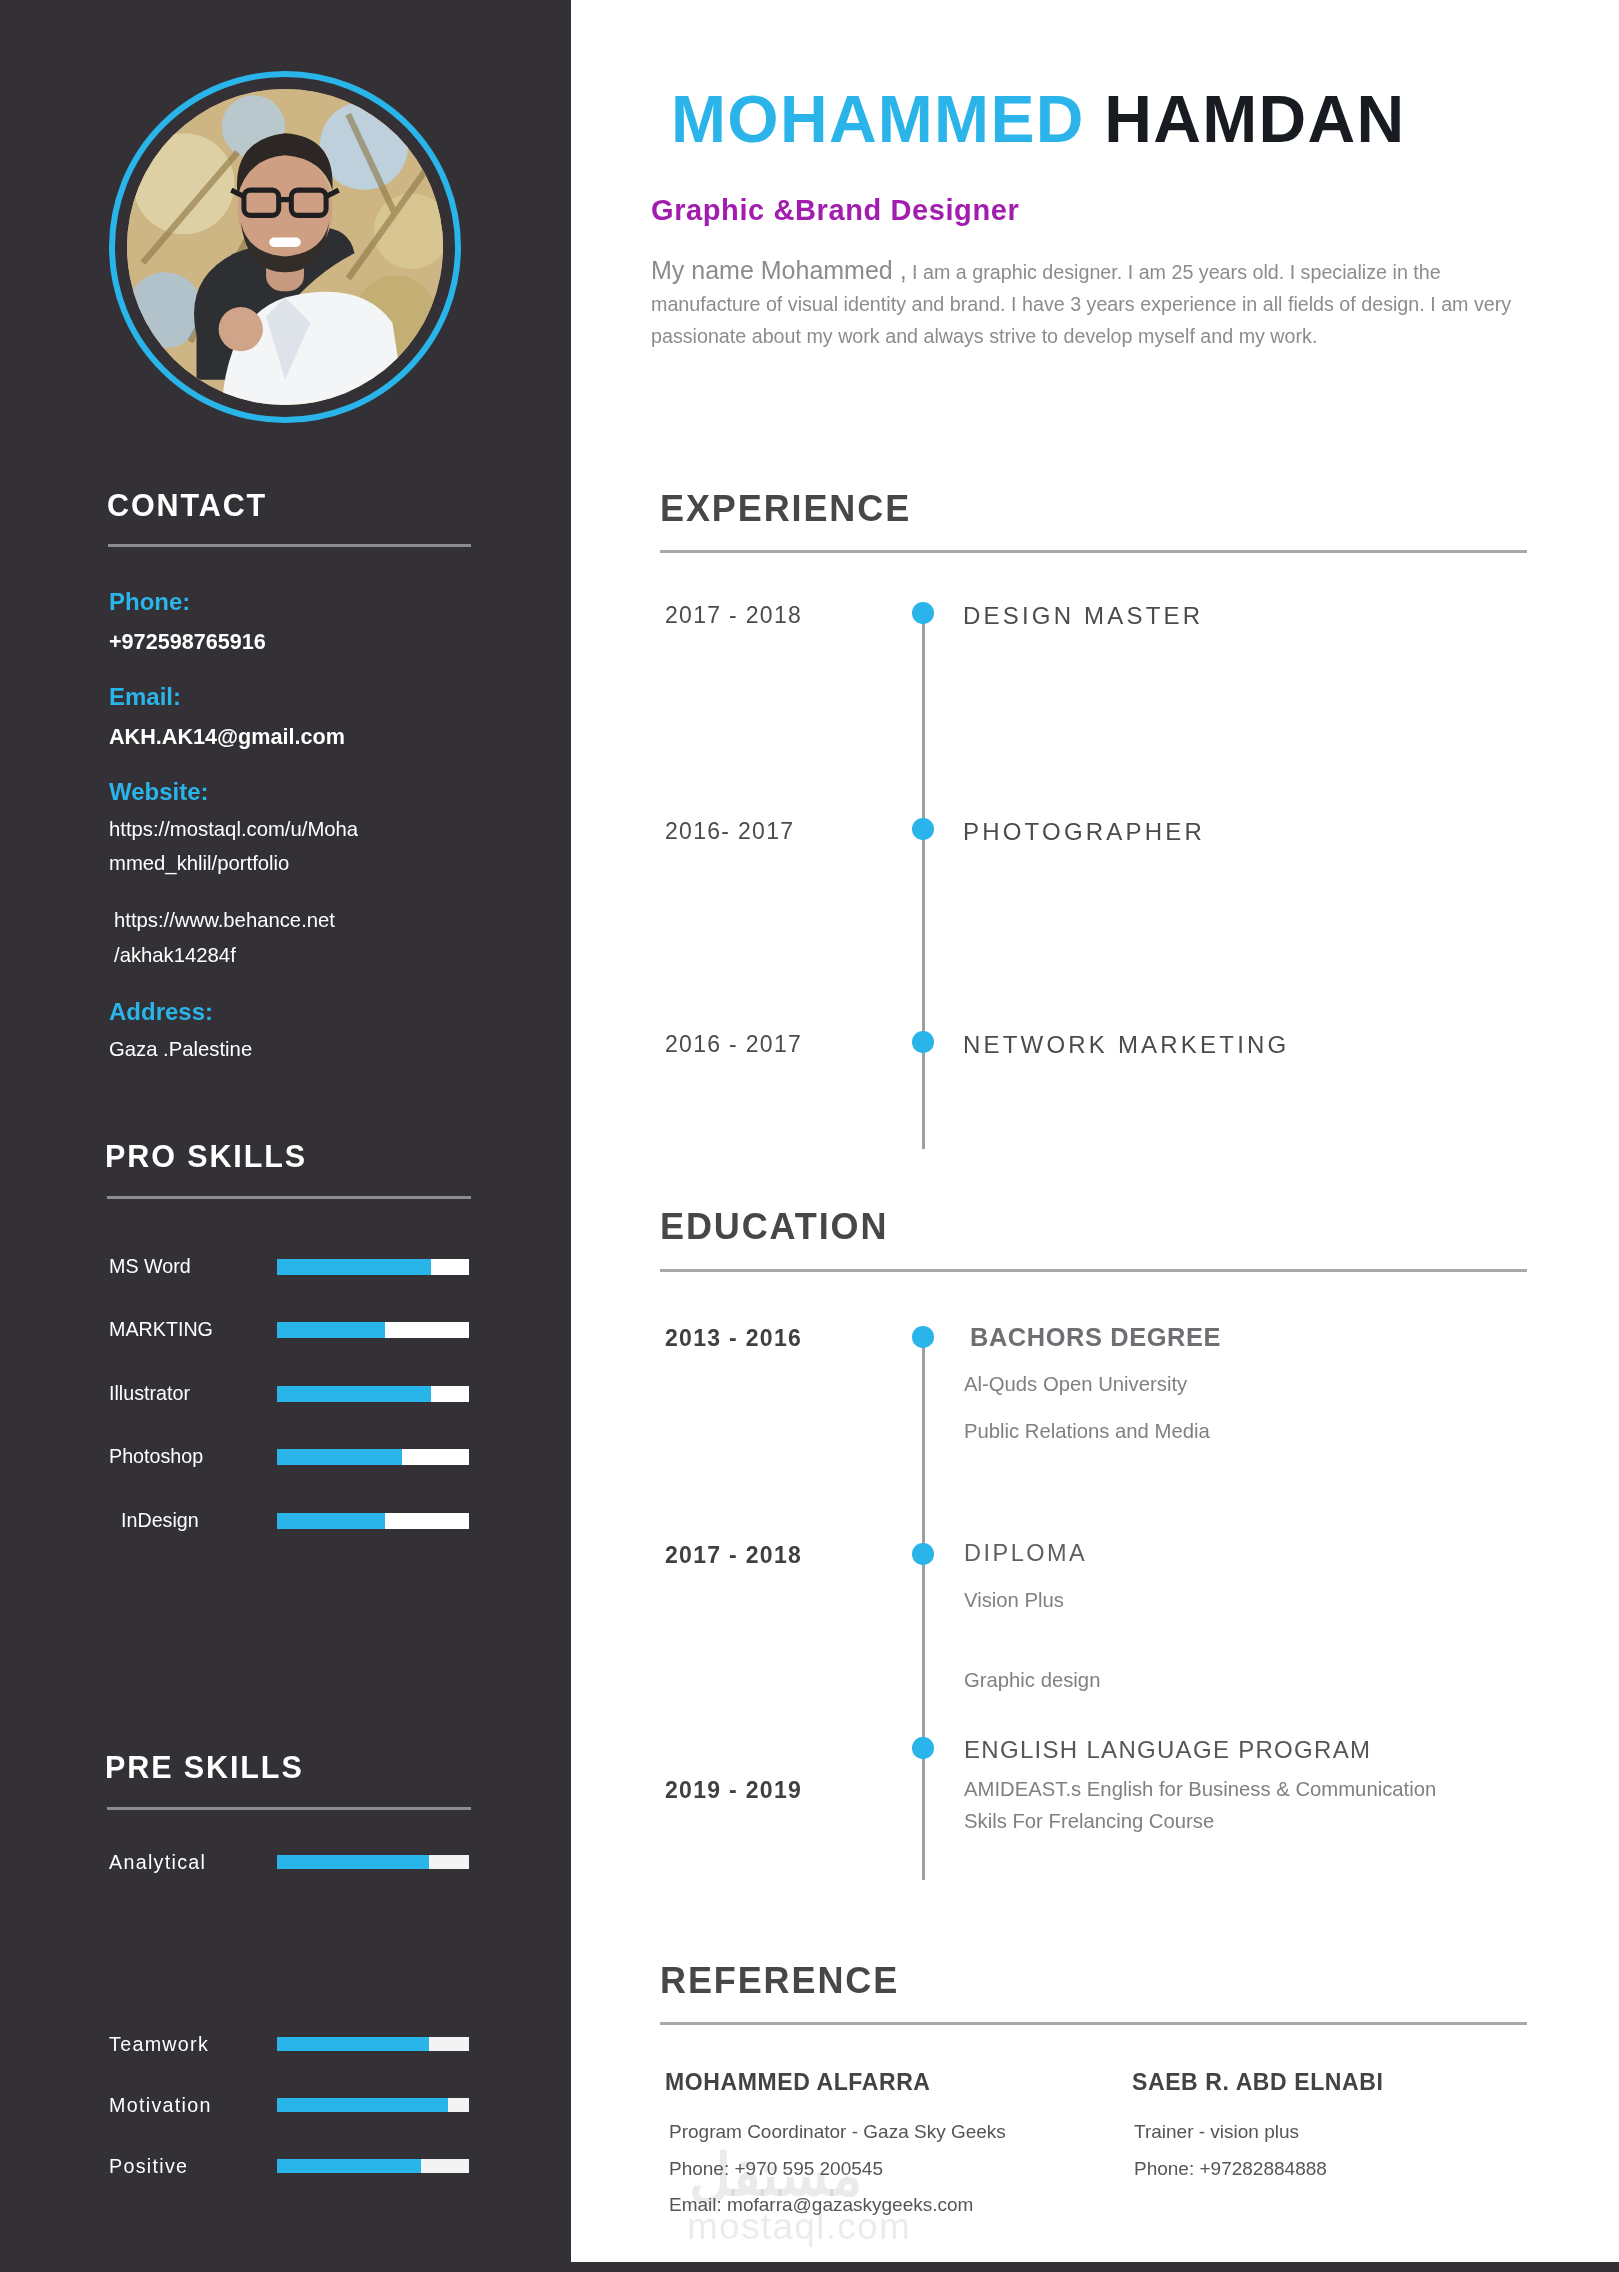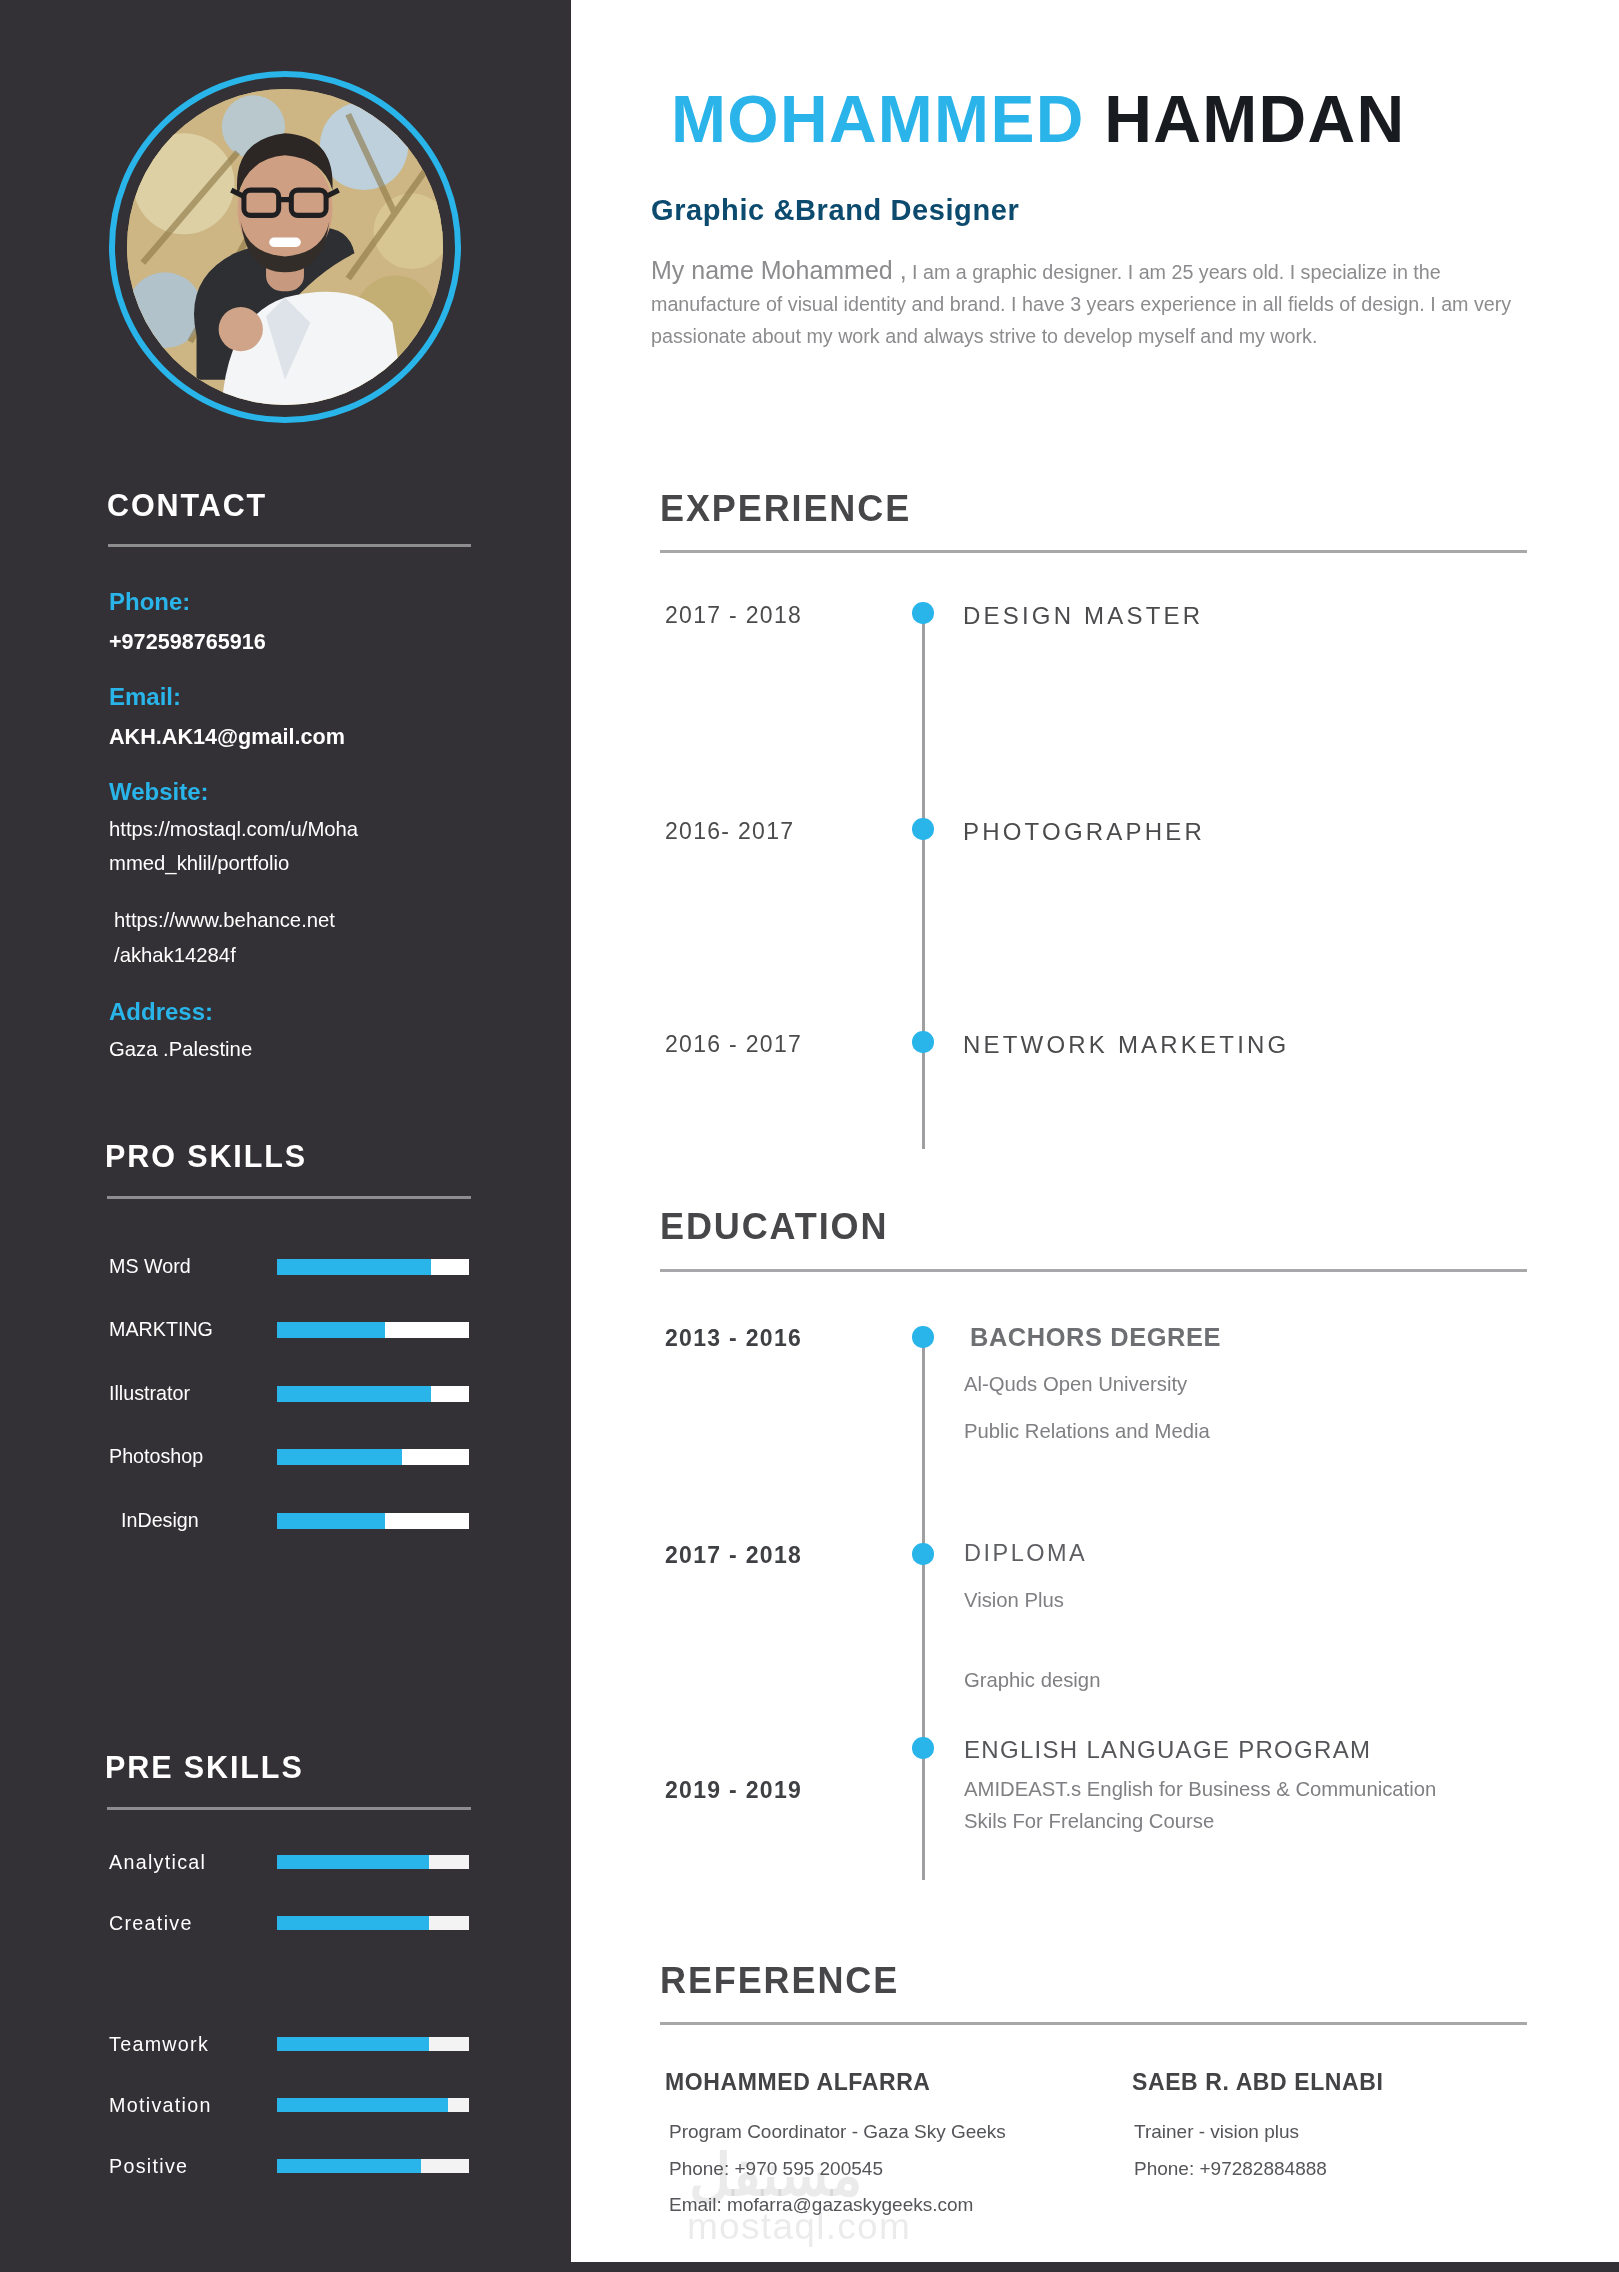--- a/index.html
+++ b/index.html
@@ -25,21 +25,21 @@
   .skill-label{position:absolute;left:109px;top:0;font-size:19.7px;color:#ffffff;line-height:21.6px;white-space:nowrap;}
   .pre .skill-label{letter-spacing:1.3px;}
   .skill-bar{position:absolute;left:277px;top:2.5px;width:192px;height:16.5px;background:#ffffff;}
   .pre .skill-bar{height:14px;background:#f3f3f3;}
   .skill-fill{display:block;position:absolute;left:0;top:0;height:100%;background:#29b5e9;}
 
   
   .name{position:absolute;left:671px;top:81px;font-size:66px;font-weight:700;letter-spacing:1.3px;white-space:nowrap;}
   .name .first{color:#2ab4e9;}
   .name .last{color:#181c21;}
-  .role{position:absolute;left:651px;top:194px;font-size:29px;font-weight:700;color:#0c4a6e;letter-spacing:0.6px;white-space:nowrap;}
+  .role{position:absolute;left:651px;top:194px;font-size:29px;font-weight:700;color:#a21caf;letter-spacing:0.6px;white-space:nowrap;}
   .about{position:absolute;left:651px;top:254px;width:883px;font-size:19.7px;line-height:32px;color:#8c8c8f;}
   .about .lead{font-size:25px;}
 
   .m-heading{position:absolute;color:#47474a;font-size:36px;font-weight:700;letter-spacing:1.9px;white-space:nowrap;}
   .m-rule{position:absolute;height:2.5px;background:#a8a8aa;}
   .vline{position:absolute;width:2.5px;background:#9f9fa1;}
   .dot{position:absolute;width:21.6px;height:21.6px;border-radius:50%;background:#29b5e9;}
 
   .date{position:absolute;left:665px;font-size:23px;color:#4b4b4e;letter-spacing:1.3px;white-space:nowrap;}
   .date.bold{font-weight:700;color:#3f4043;}
@@ -154,26 +154,20 @@
 
     <div class="sb-heading" style="left:105px;top:1750px;">PRE SKILLS</div>
     <div class="sb-rule" style="left:107px;top:1807px;width:364px;"></div>
 
     <div class="skill-row pre" style="top:1852px;">
       <span class="skill-label">Analytical</span>
       <span class="skill-bar">
           <span class="skill-fill" style="width: 79%;"></span>
         </span>
     </div>
-    <div class="skill-row pre" style="top:1913px;">
-      <span class="skill-label">Creative</span>
-      <span class="skill-bar">
-          <span class="skill-fill" style="width: 79%;"></span>
-        </span>
-    </div>
     <div class="skill-row pre" style="top:2034px;">
       <span class="skill-label">Teamwork</span>
       <span class="skill-bar">
           <span class="skill-fill" style="width: 79%;"></span>
         </span>
     </div>
     <div class="skill-row pre" style="top:2095px;">
       <span class="skill-label">Motivation</span>
       <span class="skill-bar">
           <span class="skill-fill" style="width: 89%;"></span>

